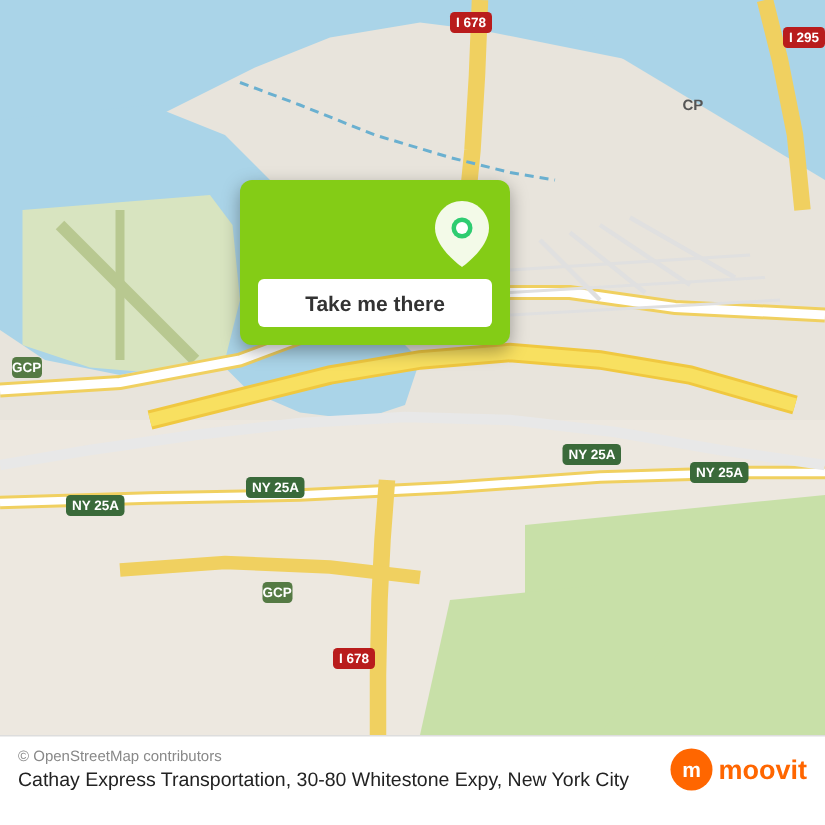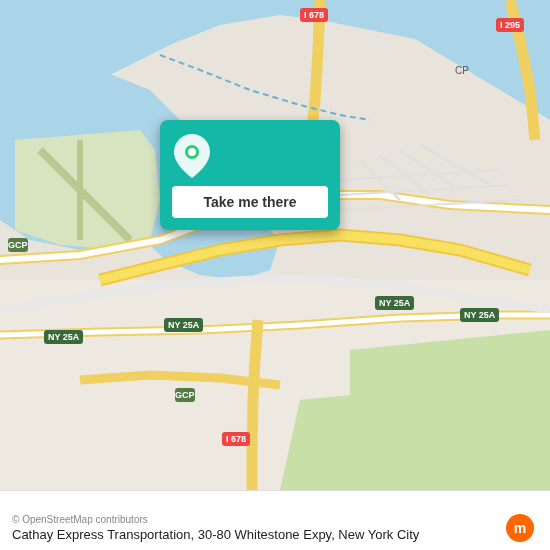--- a/index.html
+++ b/index.html
@@ -27,26 +27,26 @@
       width: 100%;
       height: 100%;
     }
 
     
     #popup-card {
       position: absolute;
       top: 120px;
       left: 160px;
       width: 180px;
-      background: #14b8a6;
+      background: #84cc16;
       border-radius: 8px;
       padding: 16px 12px 12px 12px;
       display: flex;
       flex-direction: column;
-      align-items: flex-start;
+      align-items: flex-end;
       box-shadow: 0 4px 12px rgba(0,0,0,0.35);
     }
 
     .popup-pin {
       width: 40px;
       height: 40px;
       margin-bottom: 10px;
       display: flex;
       align-items: center;
       justify-content: center;
@@ -62,35 +62,35 @@
       color: #333;
       cursor: pointer;
       width: 100%;
       text-align: center;
     }
 
     
     .map-label {
       position: absolute;
       font-size: 10px;
-      font-weight: normal;
+      font-weight: bold;
       color: #555;
       pointer-events: none;
     }
 
     .shield-label {
       position: absolute;
       display: flex;
       align-items: center;
       justify-content: center;
       pointer-events: none;
     }
 
     .shield {
-      background: #ef4444;
+      background: #b91c1c;
       color: white;
       font-size: 9px;
       font-weight: bold;
       border-radius: 3px;
       padding: 2px 4px;
       white-space: nowrap;
     }
 
     .shield-green {
       background: #3a7a3a;
@@ -101,21 +101,21 @@
       padding: 2px 0;
       white-space: nowrap;
     }
 
     
     #info-bar {
       width: 550px;
       height: 60px;
       background: #ffffff;
       display: flex;
-      align-items: flex-end;
+      align-items: flex-start;
       padding: 8px 12px;
       border-top: 1px solid #ddd;
       position: relative;
     }
 
     .info-text {
       flex: 1;
     }
 
     .info-copyright {
@@ -205,21 +205,21 @@
     <path d="M258,320 L255,360 L253,400 L252,450 L252,490" stroke="#f0d060" stroke-width="11" fill="none"></path>
 
     <path d="M80,380 L150,375 L220,378 L280,385" stroke="#f0d060" stroke-width="9" fill="none"></path>
 
     <path d="M160,55 L200,70 L250,90 L300,105 L340,115 L370,120" stroke="#6ab0d0" stroke-width="2" fill="none" stroke-dasharray="6,4"></path>
   </svg>
 
   <div class="shield-label" style="top:8px;left:300px;">
     <span class="shield">I 678</span>
   </div>
-  <div class="shield-label" style="top:18px;left:496px;text-align:right;">
+  <div class="shield-label" style="top:18px;left:522px;text-align:right;">
     <span class="shield">I 295</span>
   </div>
   <div class="shield-label" style="top:238px;left:8px;">
     <span class="shield-green" style="background:#557a44;">GCP</span>
   </div>
   <div class="shield-label" style="top:388px;left:175px;">
     <span class="shield-green" style="background:#557a44;">GCP</span>
   </div>
   <div class="shield-label" style="top:330px;left:44px;">
     <span class="shield" style="background:#3a6a3a;">NY 25A</span>
@@ -254,14 +254,15 @@
 
 <div id="info-bar">
   <div class="info-text">
     <div class="info-copyright">© OpenStreetMap contributors</div>
     <div class="info-title">Cathay Express Transportation, 30-80 Whitestone Expy, New York City</div>
   </div>
   <div class="moovit-logo">
     <div class="m-icon">
       <span>m</span>
     </div>
+    <span>moovit</span>
   </div>
 </div>
 
 </body></html>

